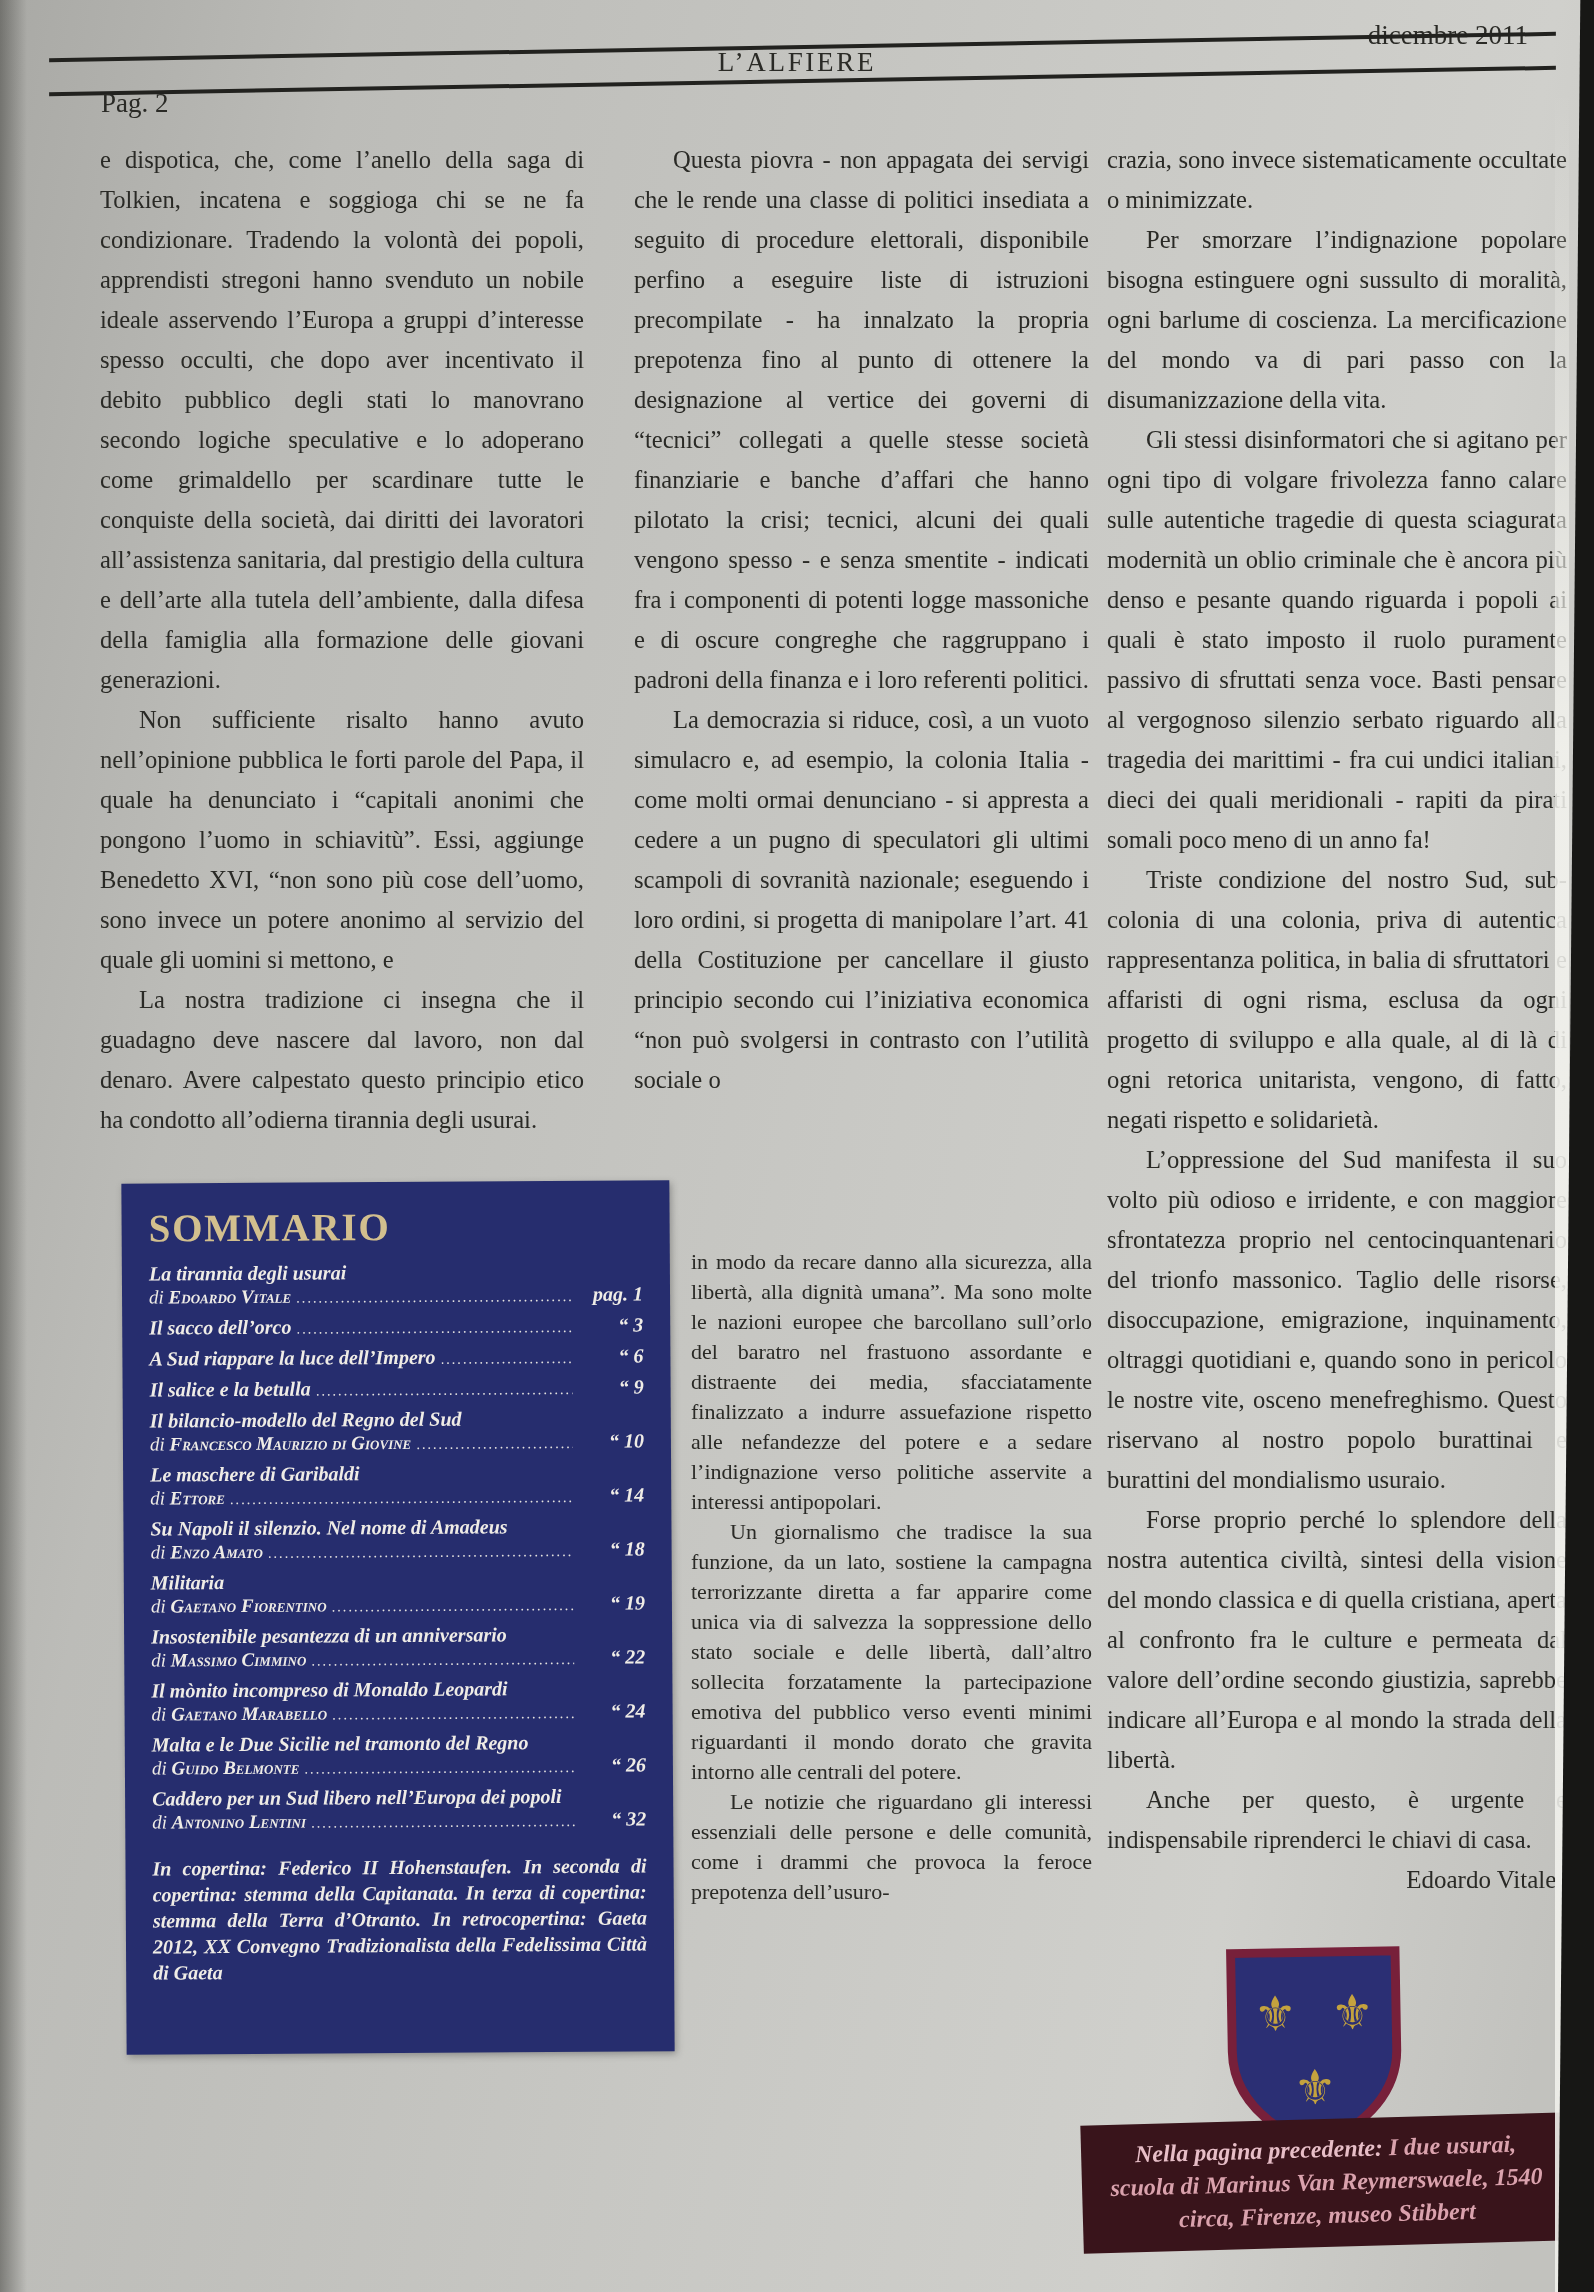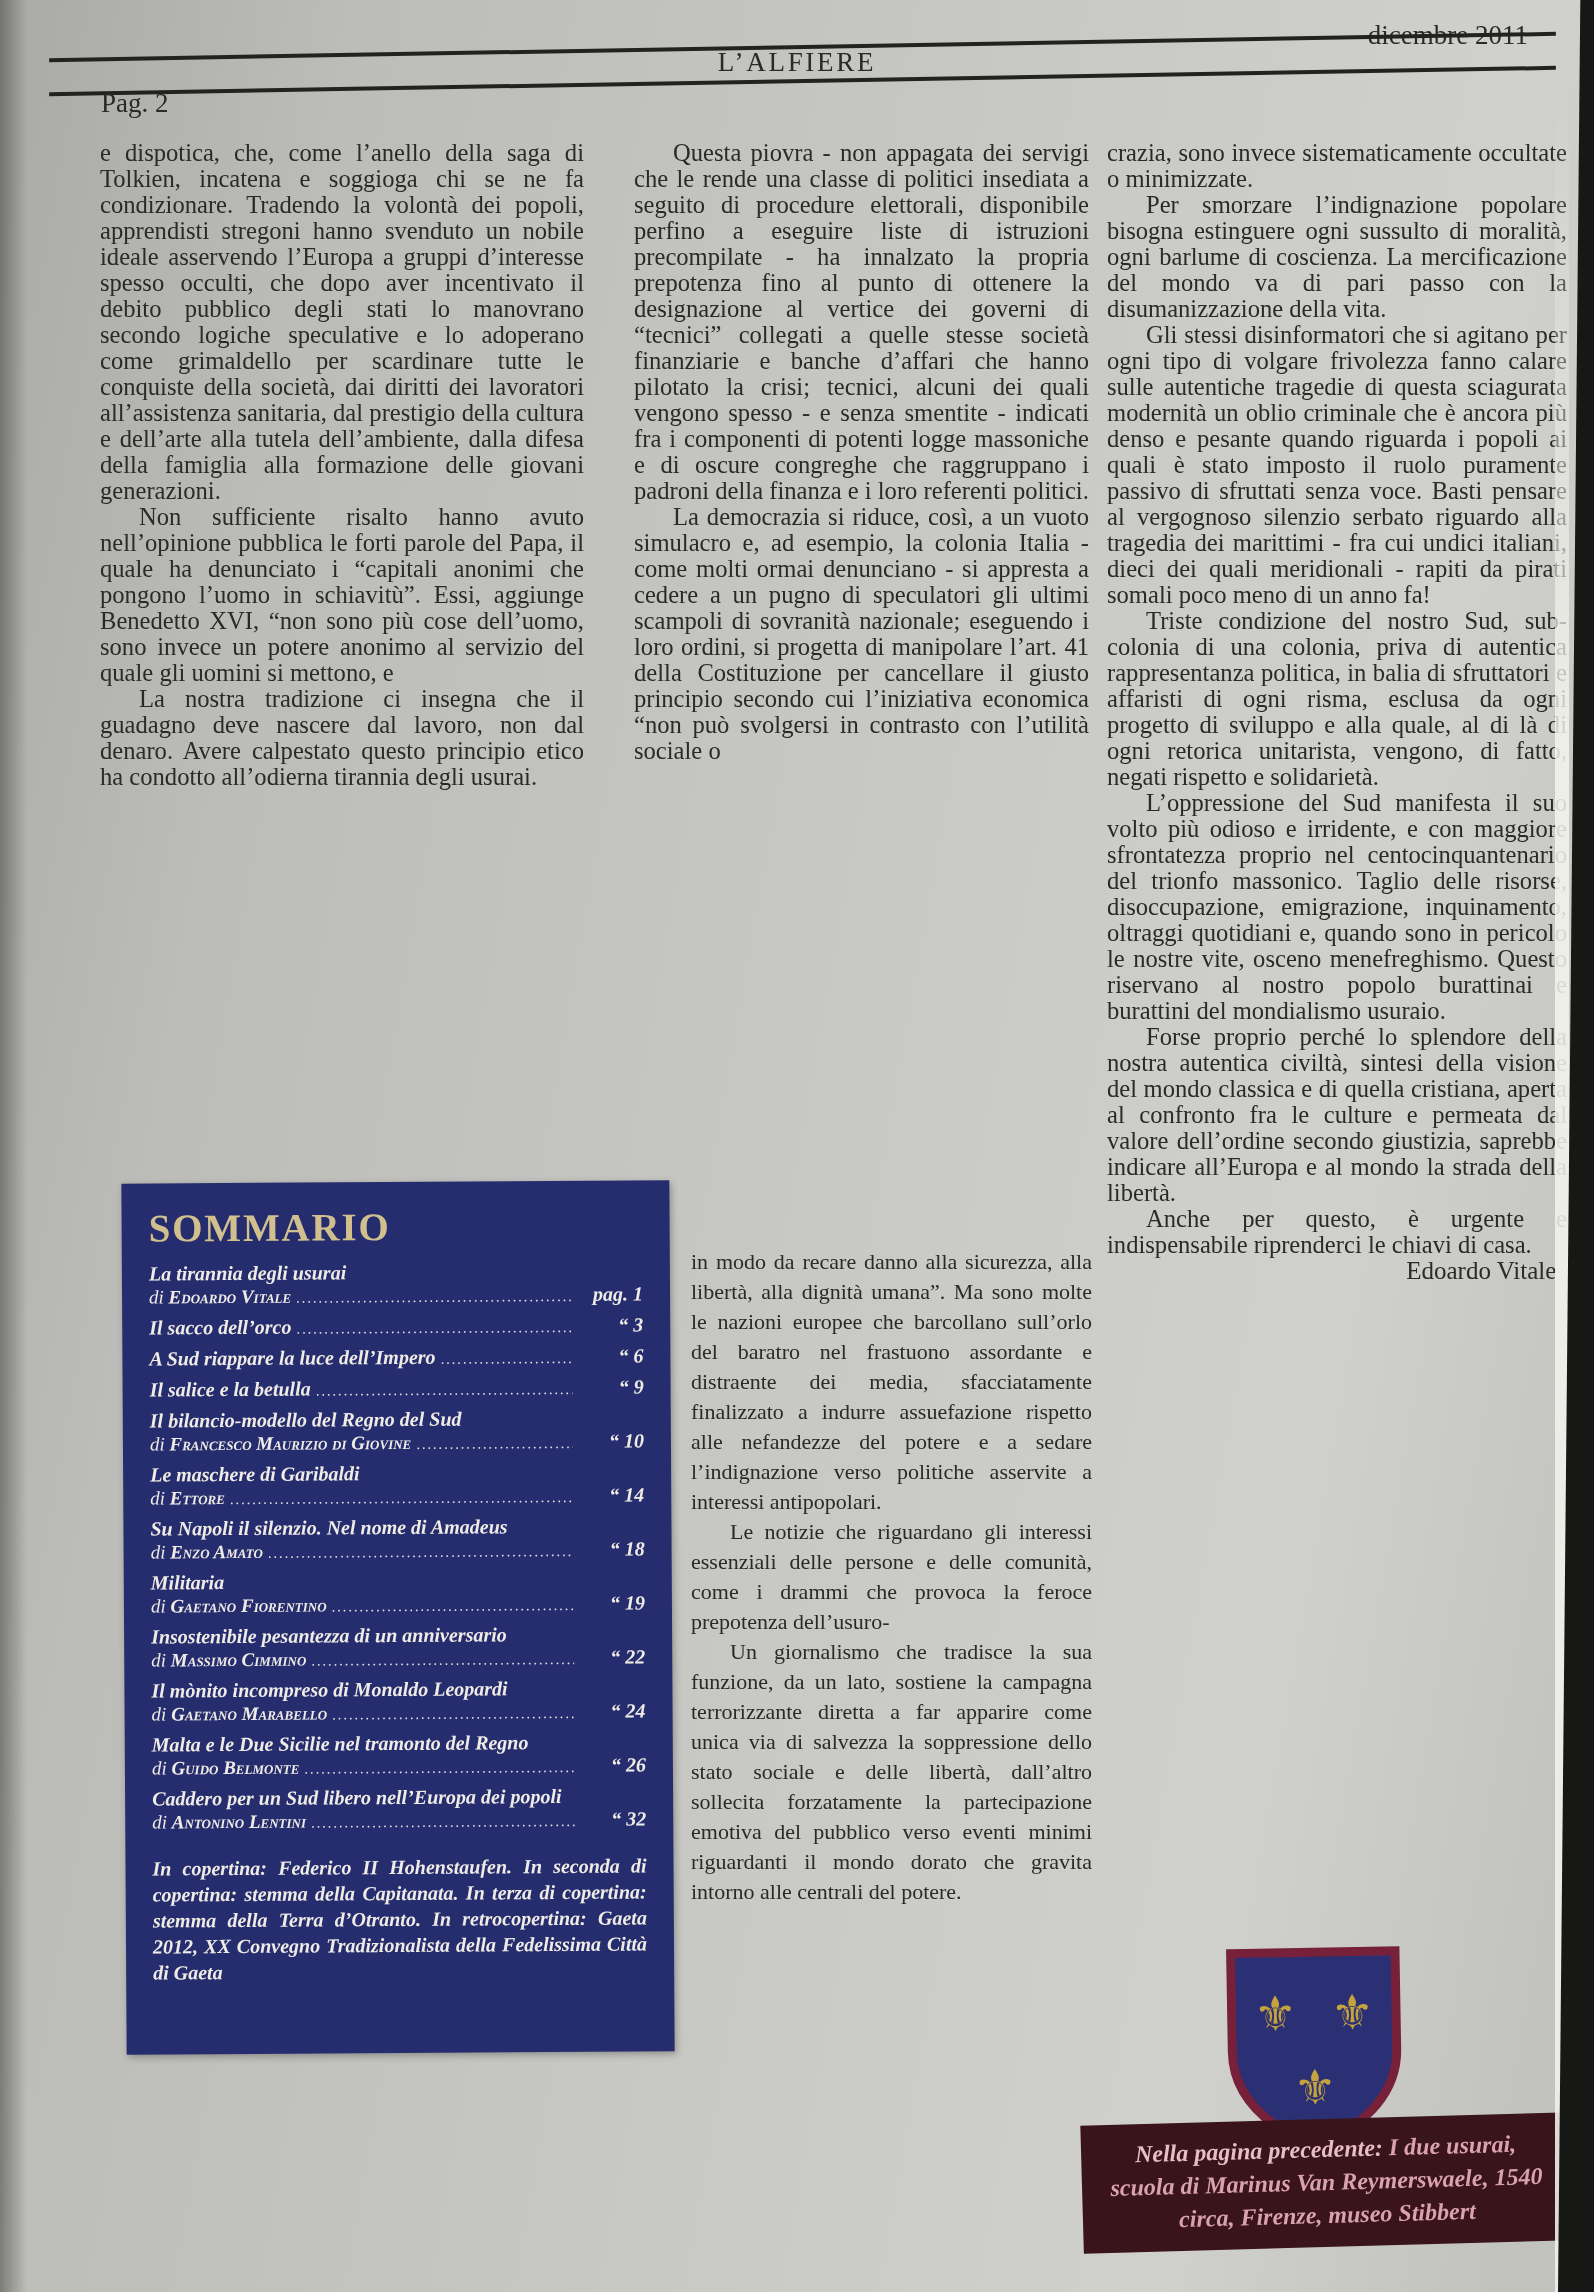--- a/index.html
+++ b/index.html
@@ -13,21 +13,21 @@
   .edge-right{position:absolute;right:0;top:0;width:36px;height:100%;background:#171715;
         clip-path:polygon(62% 0,100% 0,100% 100%,0 100%);z-index:7;}
 
   .hdr-date{position:absolute;top:19.7px;right:66px;font-size:27px;}
   .hdr-title{position:absolute;top:47px;left:0;width:100%;text-align:center;font-size:27px;letter-spacing:2.7px;}
   .hdr-rule{position:absolute;left:49px;right:38px;height:3.6px;background:#22221f;transform:rotate(-1deg);}
   .rule1{top:45px;}
   .rule2{top:79px;}
   .hdr-page{position:absolute;top:88px;left:77px;font-size:27px;margin-left:24px;}
 
-  .col{position:absolute;text-align:justify;font-size:24.6px;line-height:26px;overflow:hidden;}
+  .col{position:absolute;text-align:justify;font-size:24.6px;line-height:40px;overflow:hidden;}
   .col p{margin:0;text-indent:39px;}
   .col p.noind{text-indent:0;}
   .col1{left:100px;top:140px;width:484px;max-height:1037px;}
   .col2a{left:634px;top:140px;width:455px;max-height:1037px;}
   .col2b{left:691px;top:1247px;width:401px;font-size:22px;line-height:30px;max-height:994px;}
   .col3{left:1107px;top:140px;width:460px;max-height:1800px;}
   .sig{text-align:right;margin-top:7.2px;padding-right:10.7px;font-size:25px;text-indent:0;}
 
   .sommario{position:absolute;left:124px;top:1182px;width:548px;height:871px;box-sizing:border-box;
         background:#262d6e;color:#efece6;padding:21.5px 27px 16px;transform:rotate(-0.35deg);
@@ -72,22 +72,22 @@
     <p>La nostra tradizione ci insegna che il guadagno deve nascere dal lavoro, non dal denaro. Avere calpestato questo principio etico ha condotto all’odierna tirannia degli usurai.</p>
   </div>
 
   <div class="col col2a">
     <p>Questa piovra - non appagata dei servigi che le rende una classe di politici insediata a seguito di procedure elettorali, disponibile perfino a eseguire liste di istruzioni precompilate - ha innalzato la propria prepotenza fino al punto di ottenere la designazione al vertice dei governi di “tecnici” collegati a quelle stesse società finanziarie e banche d’affari che hanno pilotato la crisi; tecnici, alcuni dei quali vengono spesso - e senza smentite - indicati fra i componenti di potenti logge massoniche e di oscure congreghe che raggruppano i padroni della finanza e i loro referenti politici.</p>
     <p>La democrazia si riduce, così, a un vuoto simulacro e, ad esempio, la colonia Italia - come molti ormai denunciano - si appresta a cedere a un pugno di speculatori gli ultimi scampoli di sovranità nazionale; eseguendo i loro ordini, si progetta di manipolare l’art. 41 della Costituzione per cancellare il giusto principio secondo cui l’iniziativa economica “non può svolgersi in contrasto con l’utilità sociale o</p>
   </div>
 
   <div class="col col2b">
     <p class="noind">in modo da recare danno alla sicurezza, alla libertà, alla dignità umana”. Ma sono molte le nazioni europee che barcollano sull’orlo del baratro nel frastuono assordante e distraente dei media, sfacciatamente finalizzato a indurre assuefazione rispetto alle nefandezze del potere e a sedare l’indignazione verso politiche asservite a interessi antipopolari.</p>
+    <p>Un giornalismo che tradisce la sua funzione, da un lato, sostiene la campagna terrorizzante diretta a far apparire come unica via di salvezza la soppressione dello stato sociale e delle libertà, dall’altro sollecita forzatamente la partecipazione emotiva del pubblico verso eventi minimi riguardanti il mondo dorato che gravita intorno alle centrali del potere.</p>
     <p>Le notizie che riguardano gli interessi essenziali delle persone e delle comunità, come i drammi che provoca la feroce prepotenza dell’usuro-</p>
-    <p>Un giornalismo che tradisce la sua funzione, da un lato, sostiene la campagna terrorizzante diretta a far apparire come unica via di salvezza la soppressione dello stato sociale e delle libertà, dall’altro sollecita forzatamente la partecipazione emotiva del pubblico verso eventi minimi riguardanti il mondo dorato che gravita intorno alle centrali del potere.</p>
   </div>
 
   <div class="col col3">
     <p class="noind">crazia, sono invece sistematicamente occultate o minimizzate.</p>
     <p>Per smorzare l’indignazione popolare bisogna estinguere ogni sussulto di moralità, ogni barlume di coscienza. La mercificazione del mondo va di pari passo con la disumanizzazione della vita.</p>
     <p>Gli stessi disinformatori che si agitano per ogni tipo di volgare frivolezza fanno calare sulle autentiche tragedie di questa sciagurata modernità un oblio criminale che è ancora più denso e pesante quando riguarda i popoli ai quali è stato imposto il ruolo puramente passivo di sfruttati senza voce. Basti pensare al vergognoso silenzio serbato riguardo alla tragedia dei marittimi - fra cui undici italiani, dieci dei quali meridionali - rapiti da pirati somali poco meno di un anno fa!</p>
     <p>Triste condizione del nostro Sud, sub-colonia di una colonia, priva di autentica rappresentanza politica, in balia di sfruttatori e affaristi di ogni risma, esclusa da ogni progetto di sviluppo e alla quale, al di là di ogni retorica unitarista, vengono, di fatto, negati rispetto e solidarietà.</p>
     <p>L’oppressione del Sud manifesta il suo volto più odioso e irridente, e con maggiore sfrontatezza proprio nel centocinquantenario del trionfo massonico. Taglio delle risorse, disoccupazione, emigrazione, inquinamento, oltraggi quotidiani e, quando sono in pericolo le nostre vite, osceno menefreghismo. Questo riservano al nostro popolo burattinai e burattini del mondialismo usuraio.</p>
     <p>Forse proprio perché lo splendore della nostra autentica civiltà, sintesi della visione del mondo classica e di quella cristiana, aperta al confronto fra le culture e permeata dal valore dell’ordine secondo giustizia, saprebbe indicare all’Europa e al mondo la strada della libertà.</p>
     <p>Anche per questo, è urgente e indispensabile riprenderci le chiavi di casa.</p>

